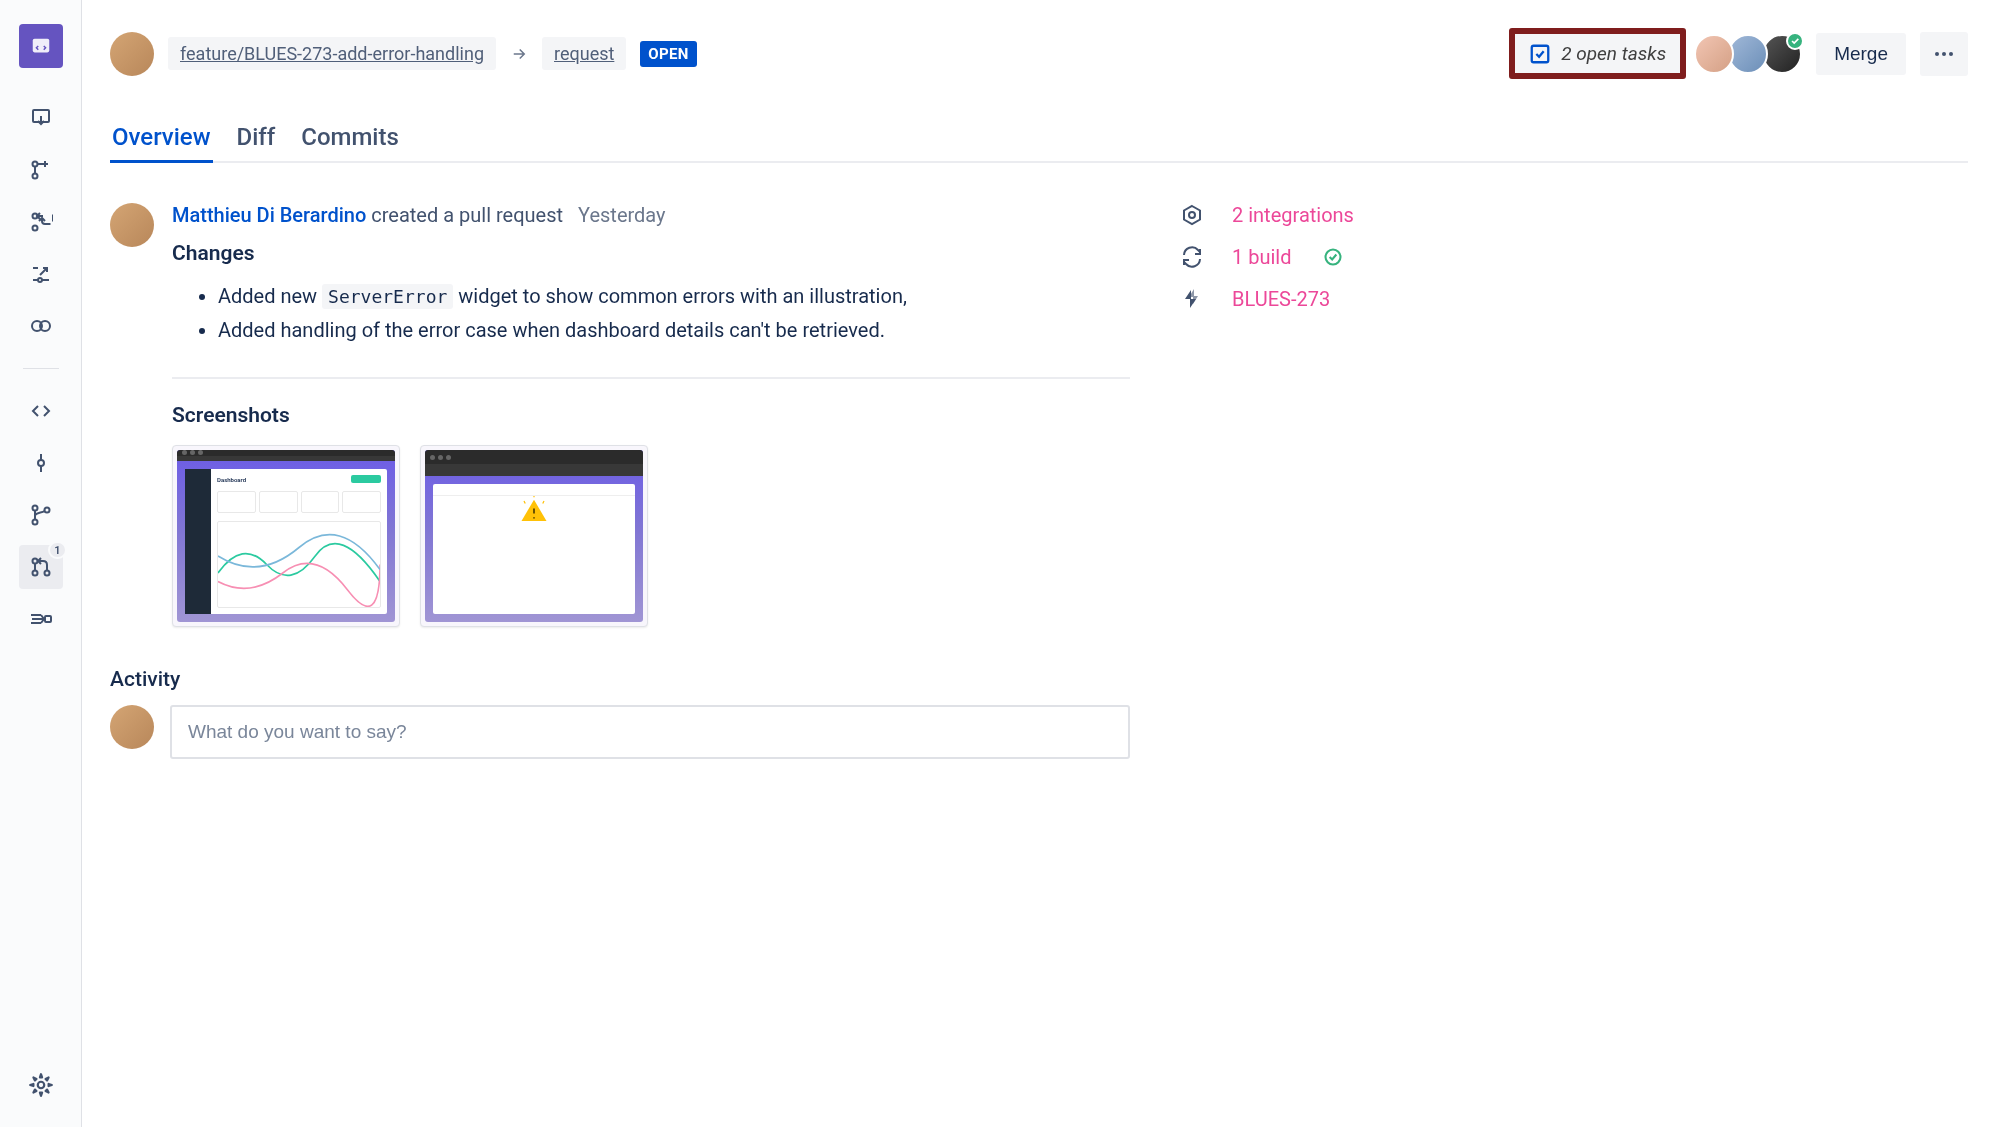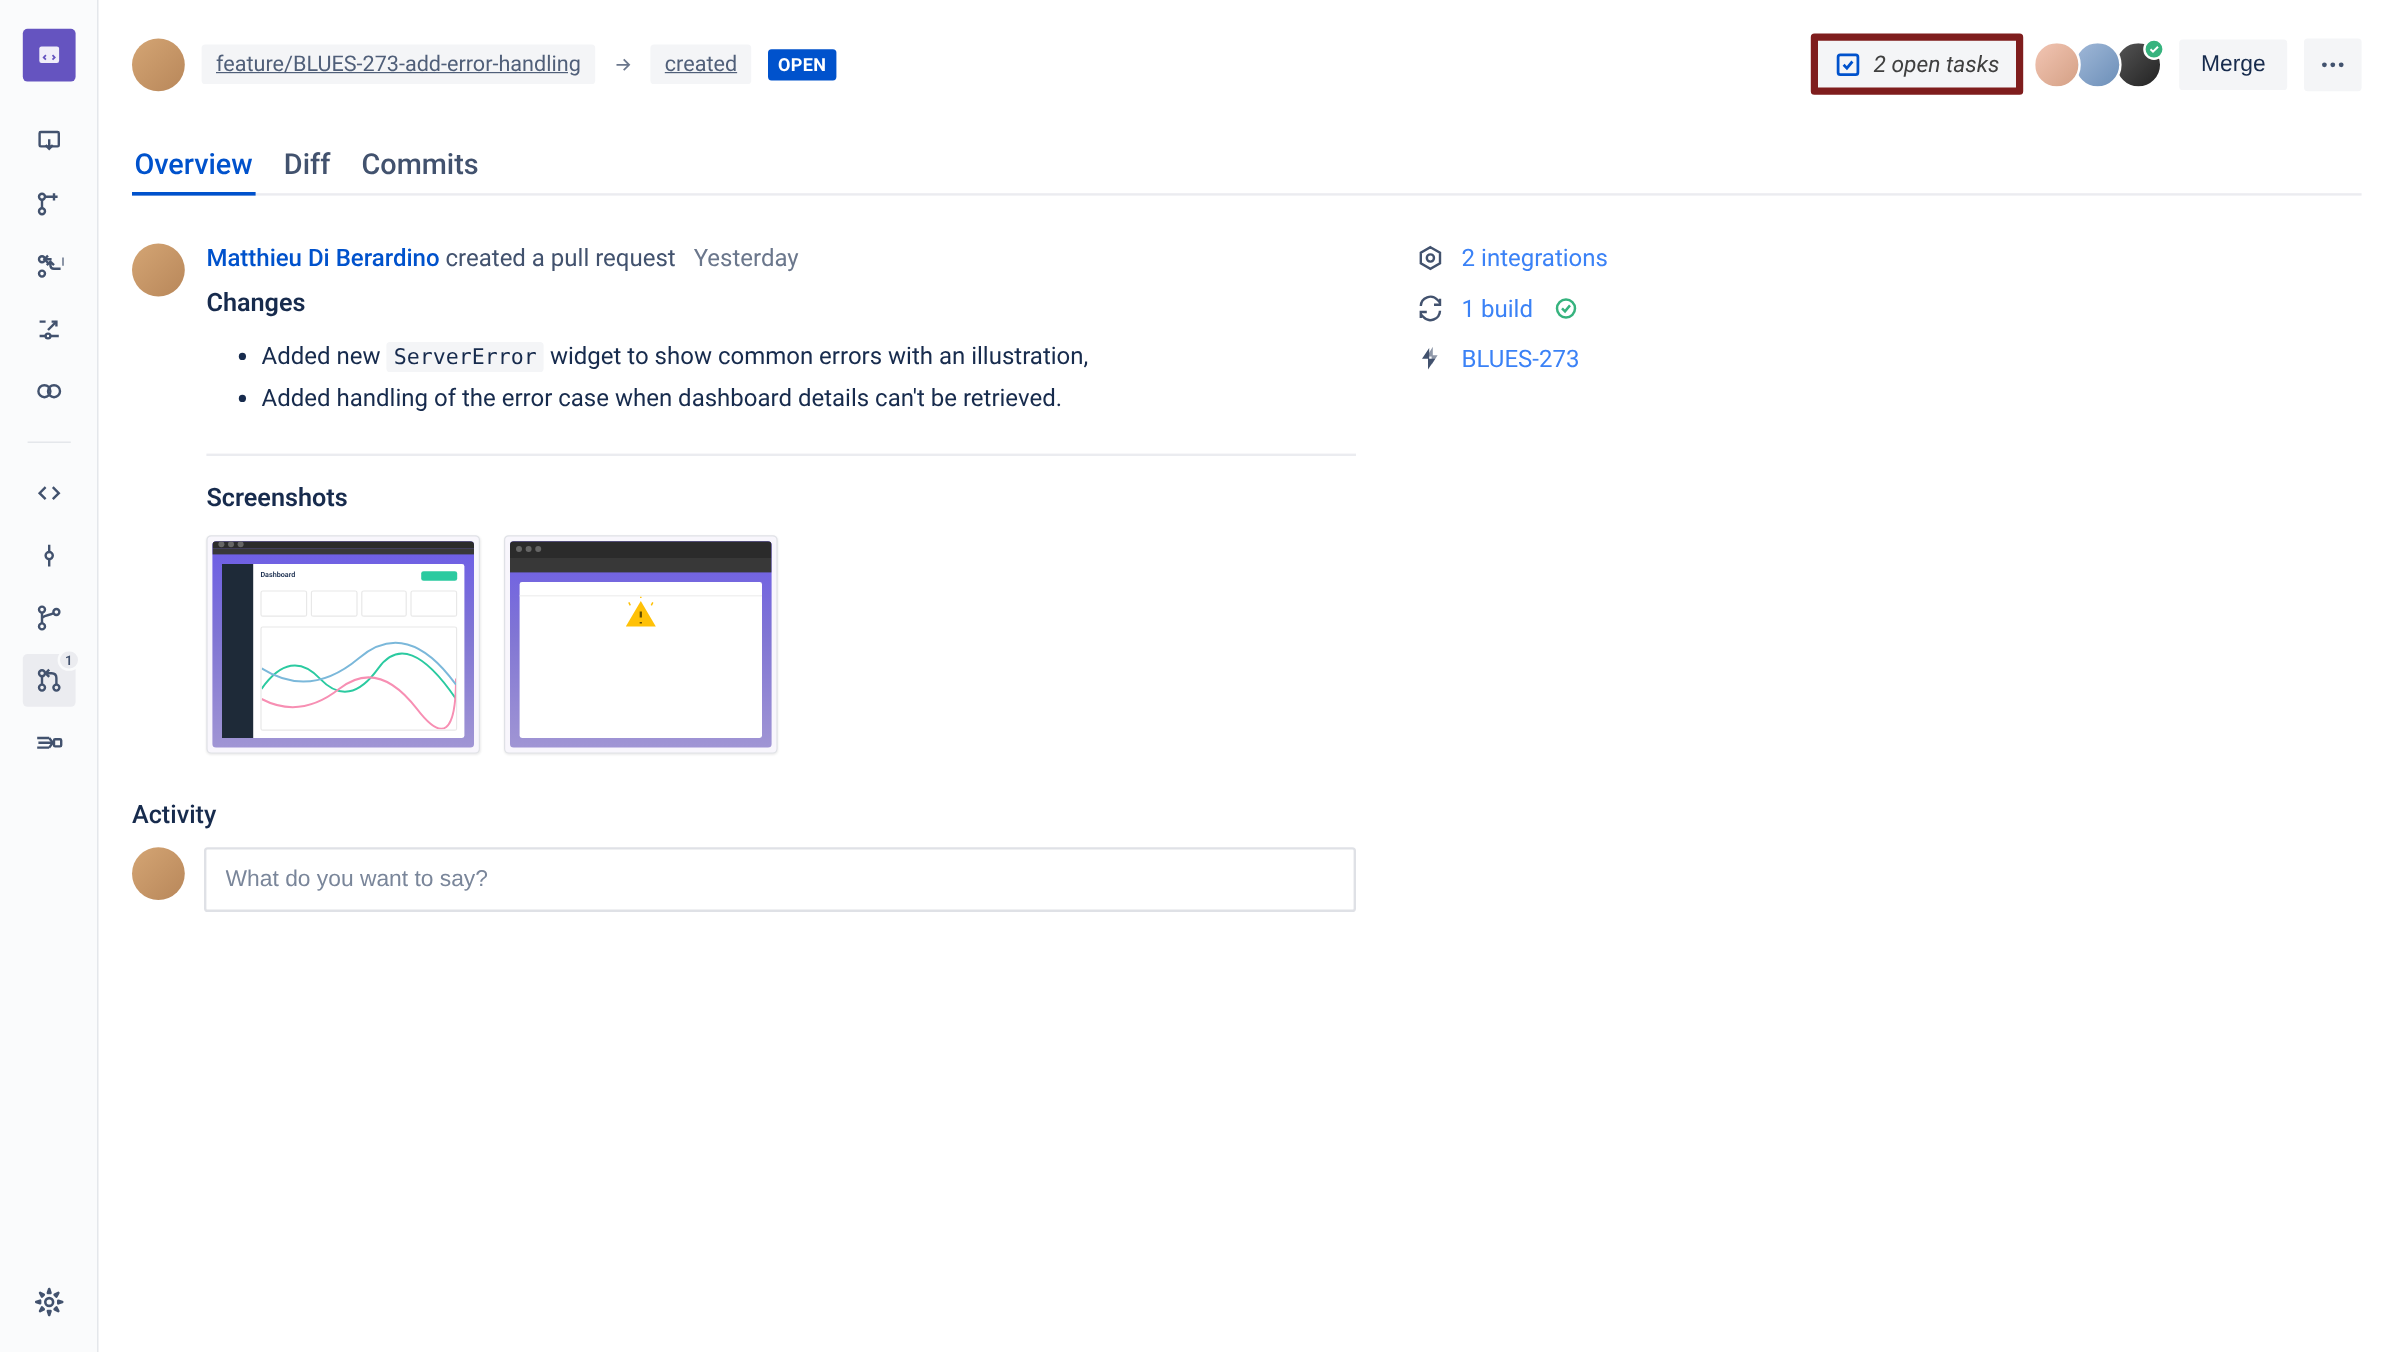--- a/index.html
+++ b/index.html
@@ -69,21 +69,21 @@
     .ss-body.dark-side{display:flex;}
     .ss-dark-nav{width:26px;background:#1e2a38;}
     .ss-dash{flex:1;padding:6px;display:flex;flex-direction:column;gap:4px;}
     .ss-dash-top{display:flex;justify-content:space-between;align-items:center;}
     .ss-stats{display:flex;gap:3px;margin-top:4px;}
     .ss-stat{flex:1;height:22px;border:1px solid #e8e8e8;border-radius:2px;}
     .ss-chart{flex:1;border:1px solid #e8e8e8;border-radius:2px;margin-top:4px;position:relative;overflow:hidden;}
     .ss-warn{flex:1;display:flex;align-items:center;justify-content:center;}
 
     .side-links { display: flex; flex-direction: column; gap: 18px; }
-    .side-link { display: flex; align-items: center; gap: 14px; color: #3b82f6; font-size: 20px; cursor: pointer; }
+    .side-link { display: flex; align-items: center; gap: 28px; color: #ec4899; font-size: 20px; cursor: pointer; }
     .side-link .icon { color: #42526e; width: 24px; display:inline-flex; justify-content:center;}
     .build-check { color: #36b37e; margin-left: 4px; display:inline-flex;}
 
     .activity-section { margin-top: 40px; }
     .activity-title { font-size: 21px; font-weight: 500; margin-bottom: 14px; }
     .comment-row { display: flex; gap: 16px; align-items: flex-start; }
     .comment-input { flex: 1; border: 2px solid #dfe1e6; border-radius: 3px; padding: 14px 16px; font-size: 19px; color: #7a869a; outline: none; }
     .comment-input::placeholder { color: #7a869a; }
   </style>
 </head>
@@ -182,21 +182,21 @@
   <div class="main">
 
     <div class="header-row">
       <span class="avatar"></span>
       <span class="branch-chip">feature/BLUES-273-add-error-handling</span>
       <span class="arrow-icon">
         <svg width="18" height="18" viewBox="0 0 24 24" fill="none" stroke="currentColor" stroke-width="2">
             <path d="M5 12h14M13 6l6 6-6 6"></path>
           </svg>
       </span>
-      <span class="branch-chip">created</span>
+      <span class="branch-chip">request</span>
       <span class="status-badge">OPEN</span>
       <span class="header-spacer"></span>
       <span class="tasks-chip">
         <svg width="22" height="22" viewBox="0 0 24 24" fill="none" stroke="currentColor" stroke-width="2.5">
             <rect x="3" y="3" width="18" height="18" rx="2"></rect>
             <path d="M8 12l3 3 5-6"></path>
           </svg>
         <span>2 open tasks</span>
       </span>
       <span class="reviewers">

